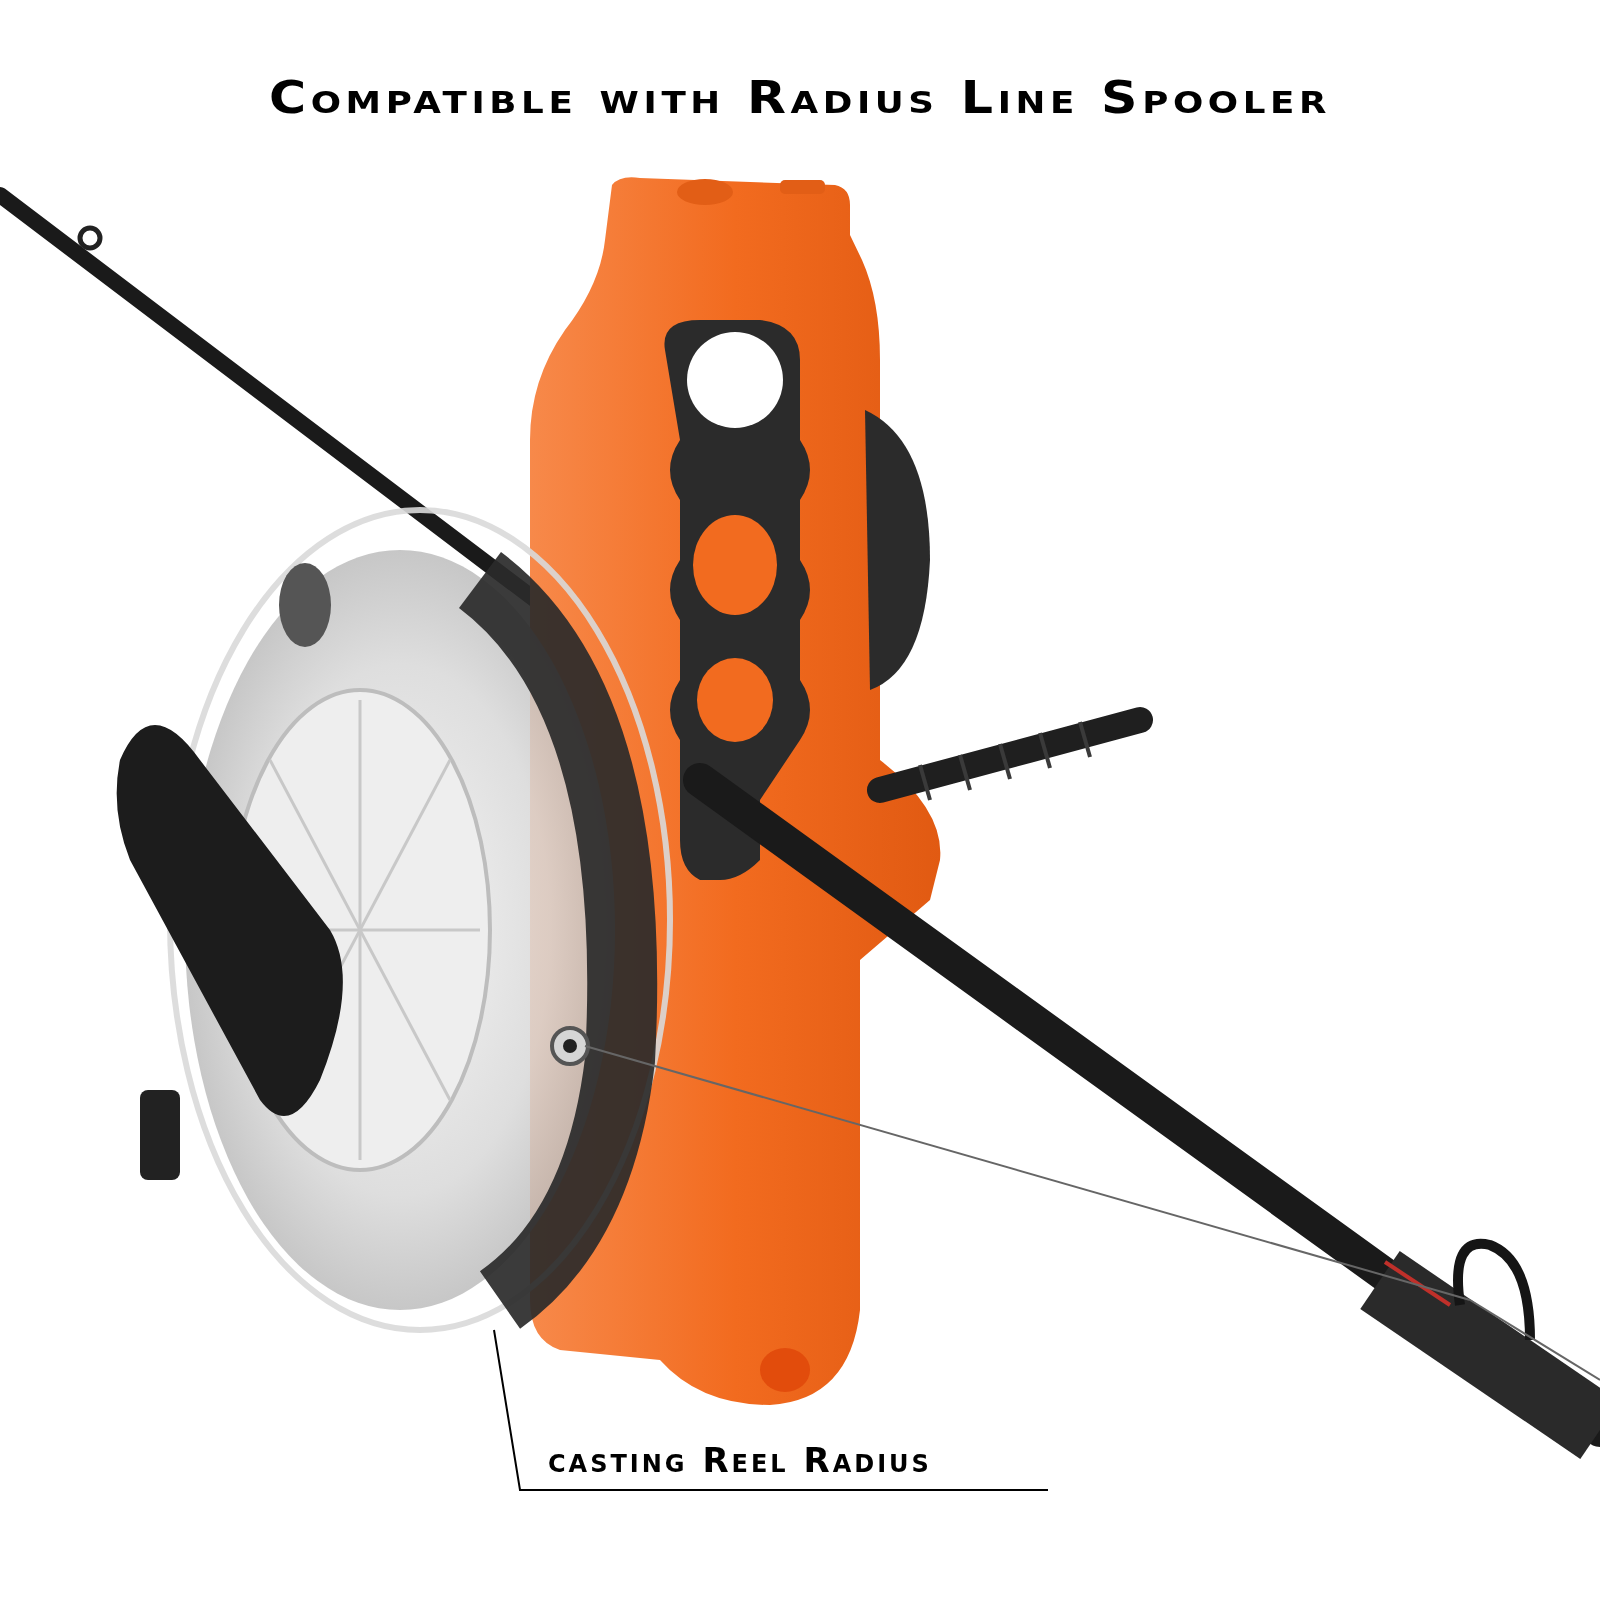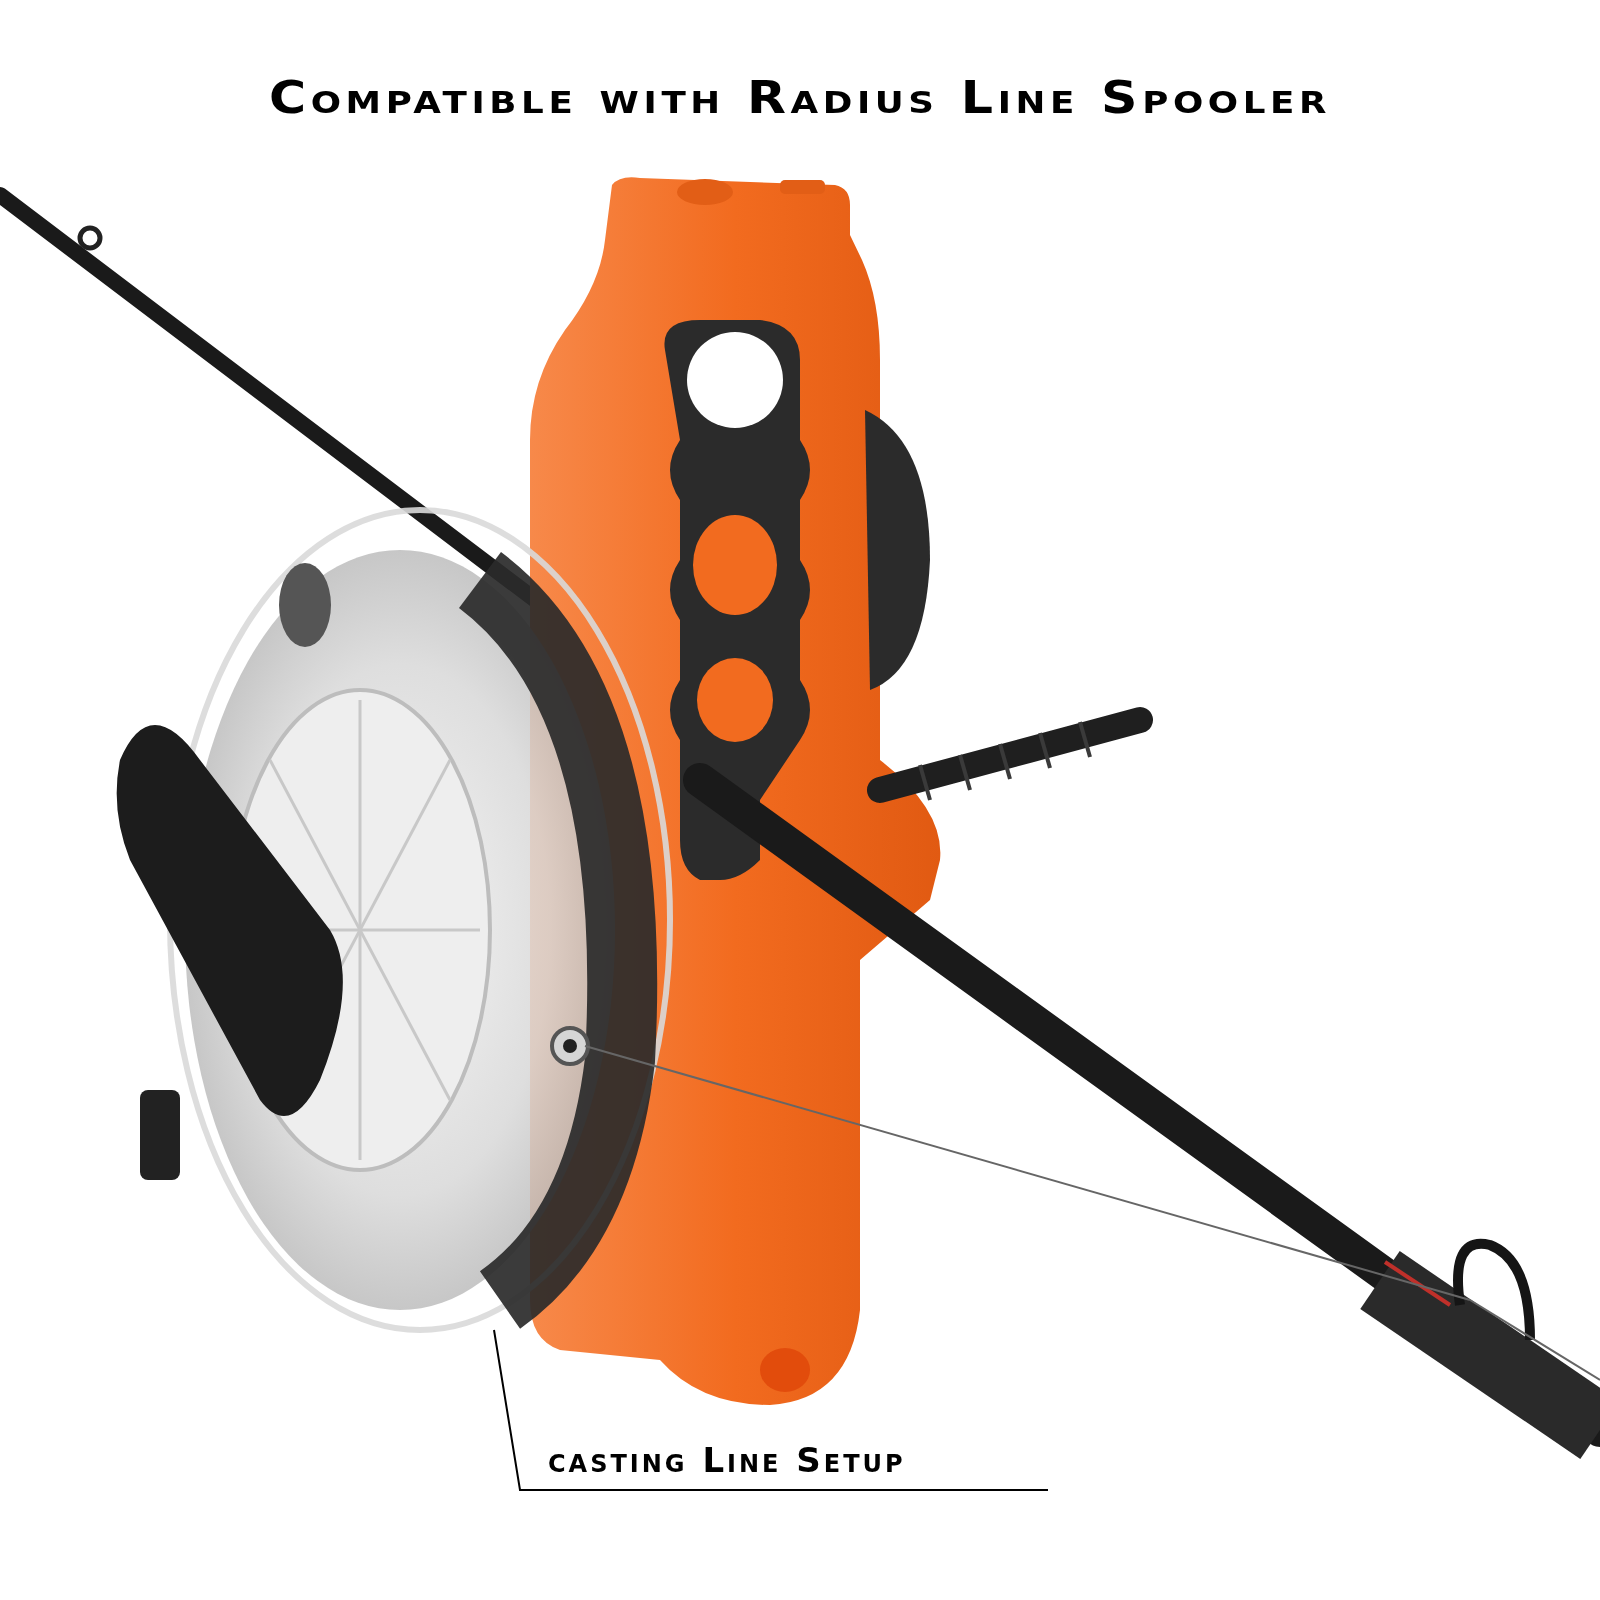--- a/index.html
+++ b/index.html
@@ -86,13 +86,13 @@
     <circle cx="570" cy="1046" r="18" fill="#d6d6d6" stroke="#555" stroke-width="4"></circle>
     <circle cx="570" cy="1046" r="7" fill="#222"></circle>
   </g>
 
   <line x1="585" y1="1046" x2="1470" y2="1300" stroke="#666" stroke-width="2"></line>
   <line x1="1470" y1="1300" x2="1600" y2="1380" stroke="#666" stroke-width="2"></line>
 
   <polyline points="494,1330 520,1490 1048,1490" fill="none" stroke="#000" stroke-width="2"></polyline>
 </svg>
 
-<div class="caption">casting Line Setup</div>
+<div class="caption">casting Reel Radius</div>
 
 </body></html>

